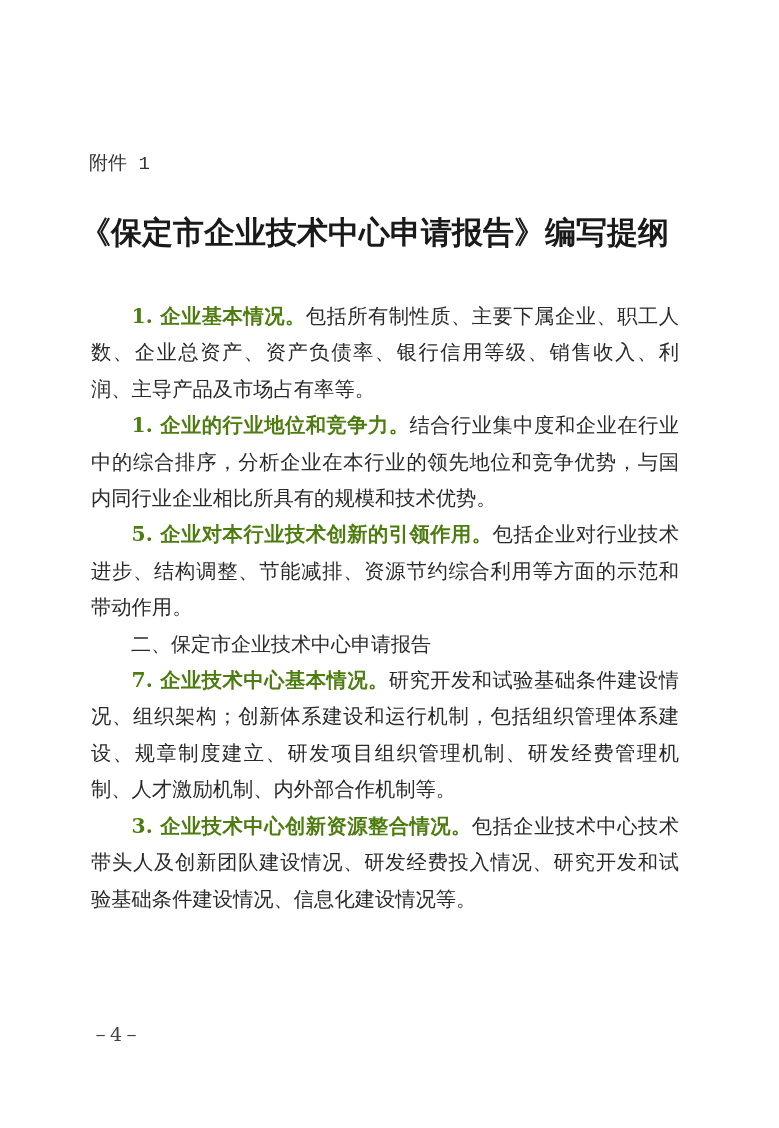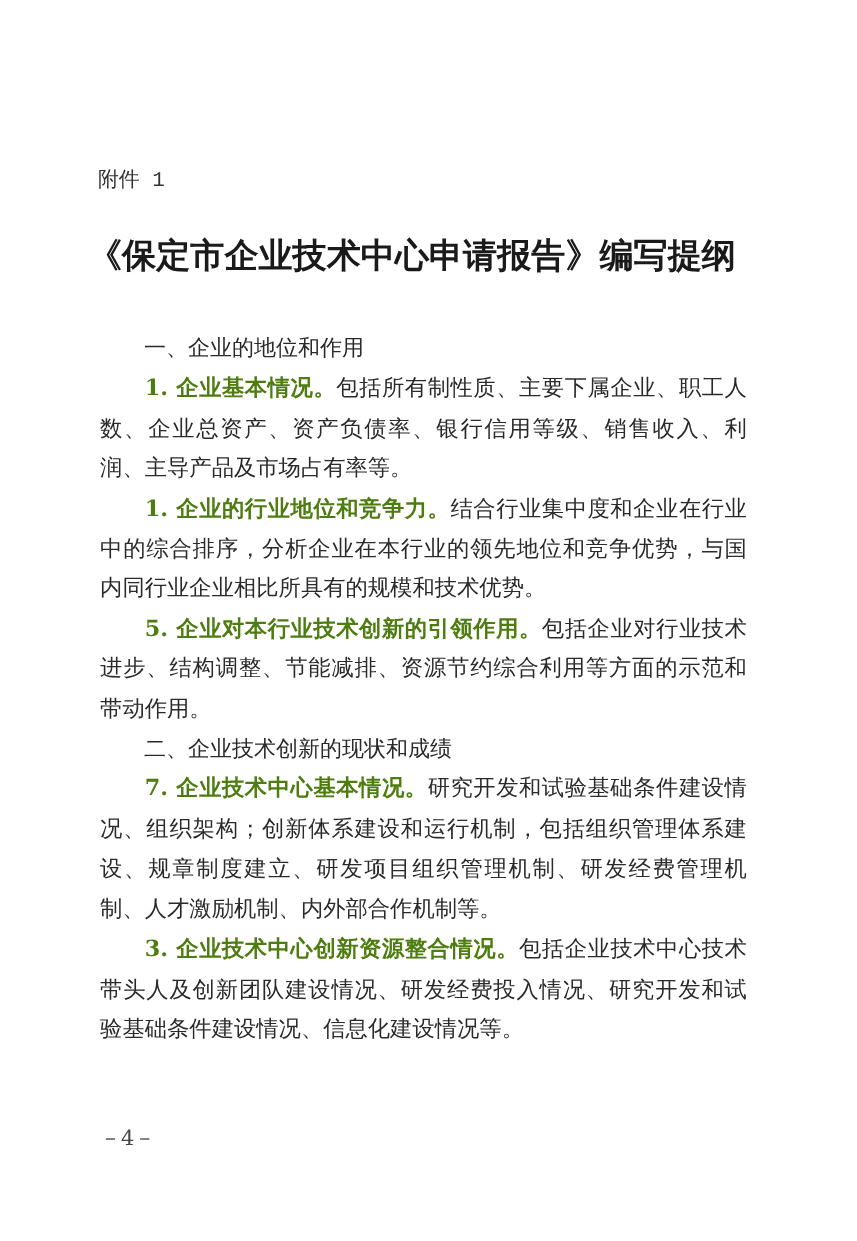--- a/index.html
+++ b/index.html
@@ -32,22 +32,21 @@
   }
 </style>
 </head>
 <body>
 
 <div class="attachment">附件 1</div>
 
 <div class="title">《保定市企业技术中心申请报告》编写提纲</div>
 
 <div class="body-text">
-  <p class="heading">一、企业的地位和作用</p>
   <p><span class="bold">1. 企业基本情况。</span><span>包括所有制性质、主要下属企业、职工人数、企业总资产、资产负债率、银行信用等级、销售收入、利润、主导产品及市场占有率等。</span></p>
   <p><span class="bold">1. 企业的行业地位和竞争力。</span><span>结合行业集中度和企业在行业中的综合排序，分析企业在本行业的领先地位和竞争优势，与国内同行业企业相比所具有的规模和技术优势。</span></p>
   <p><span class="bold">5. 企业对本行业技术创新的引领作用。</span><span>包括企业对行业技术进步、结构调整、节能减排、资源节约综合利用等方面的示范和带动作用。</span></p>
-  <p class="heading">二、企业技术创新的现状和成绩</p>
+  <p class="heading">二、保定市企业技术中心申请报告</p>
   <p><span class="bold">7. 企业技术中心基本情况。</span><span>研究开发和试验基础条件建设情况、组织架构；创新体系建设和运行机制，包括组织管理体系建设、规章制度建立、研发项目组织管理机制、研发经费管理机制、人才激励机制、内外部合作机制等。</span></p>
   <p><span class="bold">3. 企业技术中心创新资源整合情况。</span><span>包括企业技术中心技术带头人及创新团队建设情况、研发经费投入情况、研究开发和试验基础条件建设情况、信息化建设情况等。</span></p>
 </div>
 
 <div class="page-num">－4－</div>
 
 </body></html>

